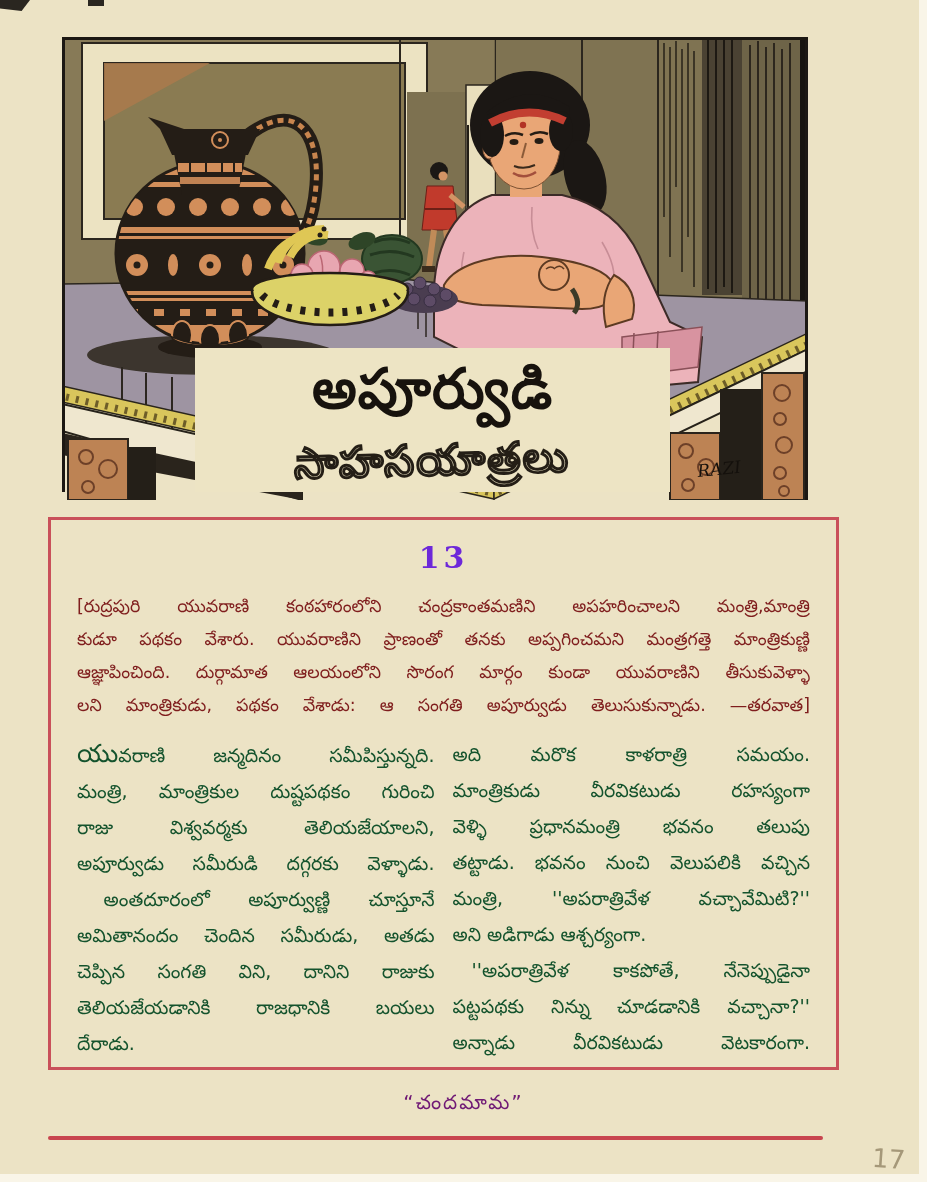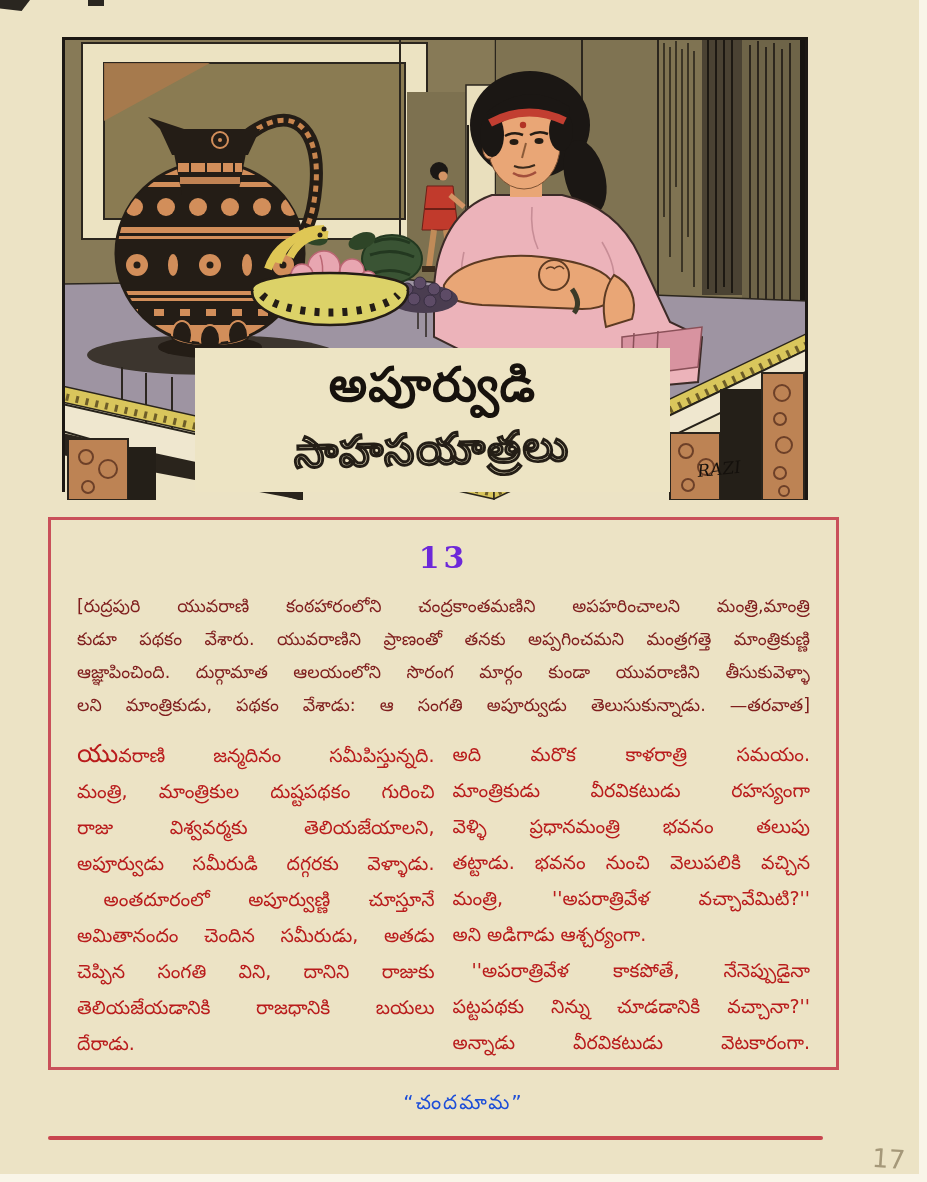--- a/index.html
+++ b/index.html
@@ -18,21 +18,21 @@
 
   
   #illus{position:absolute;left:62px;top:37px;width:746px;height:463px;}
   #illus svg{display:block;}
 
   
   #title-box{
     position:absolute;left:195px;top:348px;width:475px;height:144px;
     background:#ede4c4;display:flex;flex-direction:column;align-items:center;
   }
-  .title-main{margin-top:8px;font-size:48px;font-weight:bold;color:#17120d;letter-spacing:1px;}
+  .title-main{margin-top:8px;font-size:56px;font-weight:bold;color:#17120d;letter-spacing:1px;}
   .title-sub{
     margin-top:0px;font-size:43px;font-weight:bold;letter-spacing:2px;
     color:rgba(0,0,0,0.04);-webkit-text-stroke:1.6px #241e16;
     transform:rotate(-1.5deg);
   }
 
   
   #story-box{
     position:absolute;left:48px;top:517px;width:791px;height:553px;
     box-sizing:border-box;border:3px solid #c9505a;
@@ -43,32 +43,32 @@
     line-height:36px;letter-spacing:4px;color:#6d28d9;
   }
   .recap{margin:14px 26px 0 26px;}
   .recap-line{
     font-size:17.5px;line-height:33px;color:#7f1d1d;
     text-align:justify;text-align-last:justify;
   }
   .columns{display:flex;gap:18px;margin:14px 26px 0 26px;}
   .col{flex:1;min-width:0;}
   .body-line{
-    font-size:19px;line-height:36px;color:#b91c1c;
+    font-size:19px;line-height:36px;color:#14532d;
     text-align:justify;text-align-last:justify;
   }
   .col-left .body-line:nth-child(1)::first-letter{font-size:1.33em;}
   .col-left .body-line:nth-child(5){text-indent:1.4em;}
   .col-left .body-line:nth-child(9){text-align-last:left;}
   .col-right .body-line:nth-child(6){text-align-last:left;}
   .col-right .body-line:nth-child(7){text-indent:1.0em;}
 
   
   #footer{position:absolute;top:1090px;left:0;width:100%;text-align:center;
-          font-size:20px;letter-spacing:2px;color:#1d4ed8;}
+          font-size:20px;letter-spacing:2px;color:#701a75;}
   #rule{position:absolute;left:48px;top:1136px;width:775px;height:4px;
         background:#c8454f;border-radius:2px;}
   #pagenum{position:absolute;left:872px;top:1144px;font-size:26px;
            color:#a59879;transform:rotate(4deg);}
 </style>
 </head>
 <body>
 
 <div id="illus">
 <svg width="746" height="463" viewBox="0 0 746 463" xmlns="http://www.w3.org/2000/svg">

